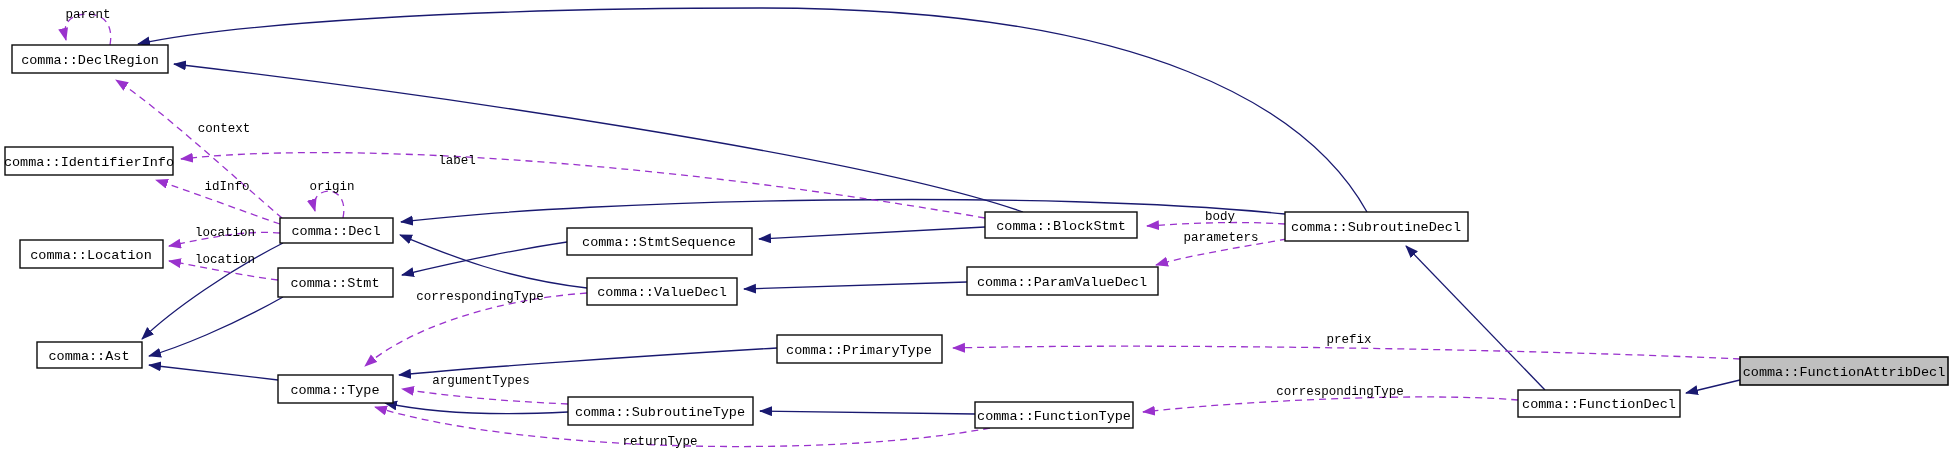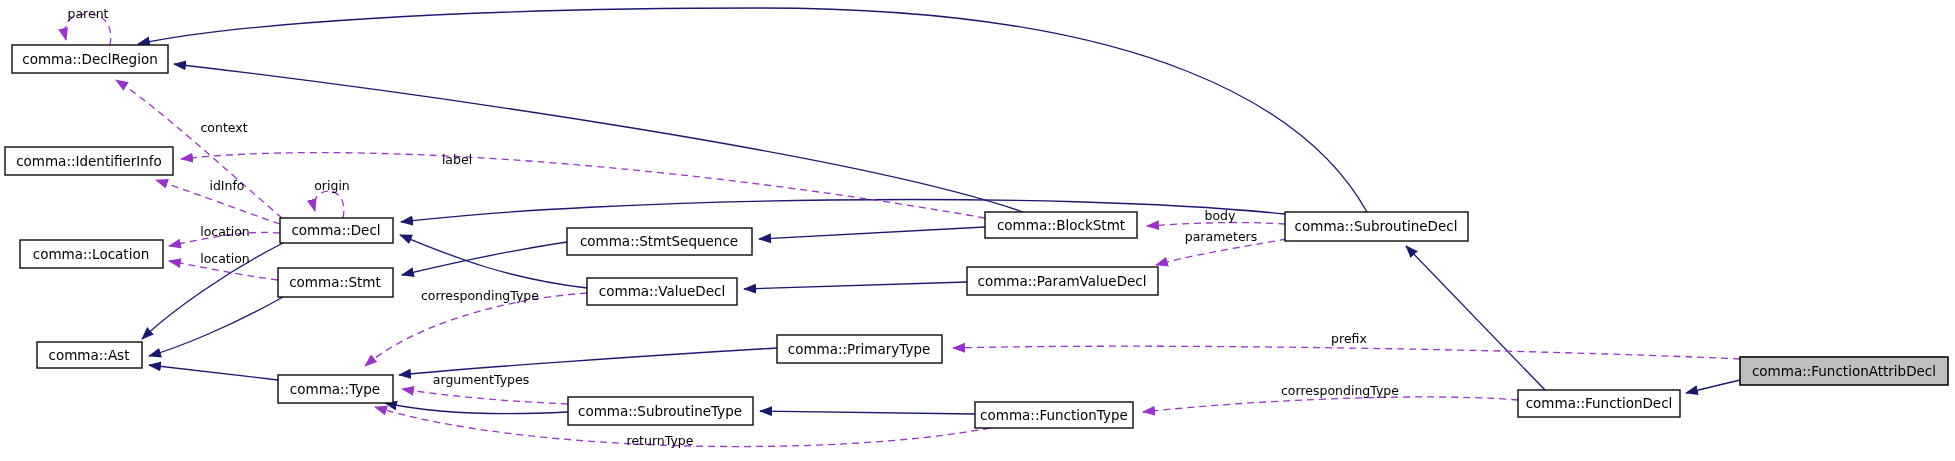--- a/index.html
+++ b/index.html
@@ -1,19 +1,19 @@
 <!DOCTYPE html>
 <html><head>
 <meta charset="utf-8">
 <style>
   html,body{
     margin:0;padding:0;background:#ffffff;
     font-family:"DejaVu Sans","Liberation Sans",sans-serif;
   }
-  .canvas-wrap{position:relative;width:1955px;height:461px;background:#ffffff;overflow:hidden;}
+  .canvas-wrap{position:relative;width:1955px;height:461px;background:#ffffff;overflow:hidden;font-family:Liberation Mono, monospace;}
   svg{display:block}
   .node rect{
     fill:#ffffff;
     stroke:#0a0a0a;
     stroke-width:1.4;
   }
   .node.highlighted rect{
     fill:#bfbfbf;
     stroke:#0a0a0a;
     stroke-width:1.6;

